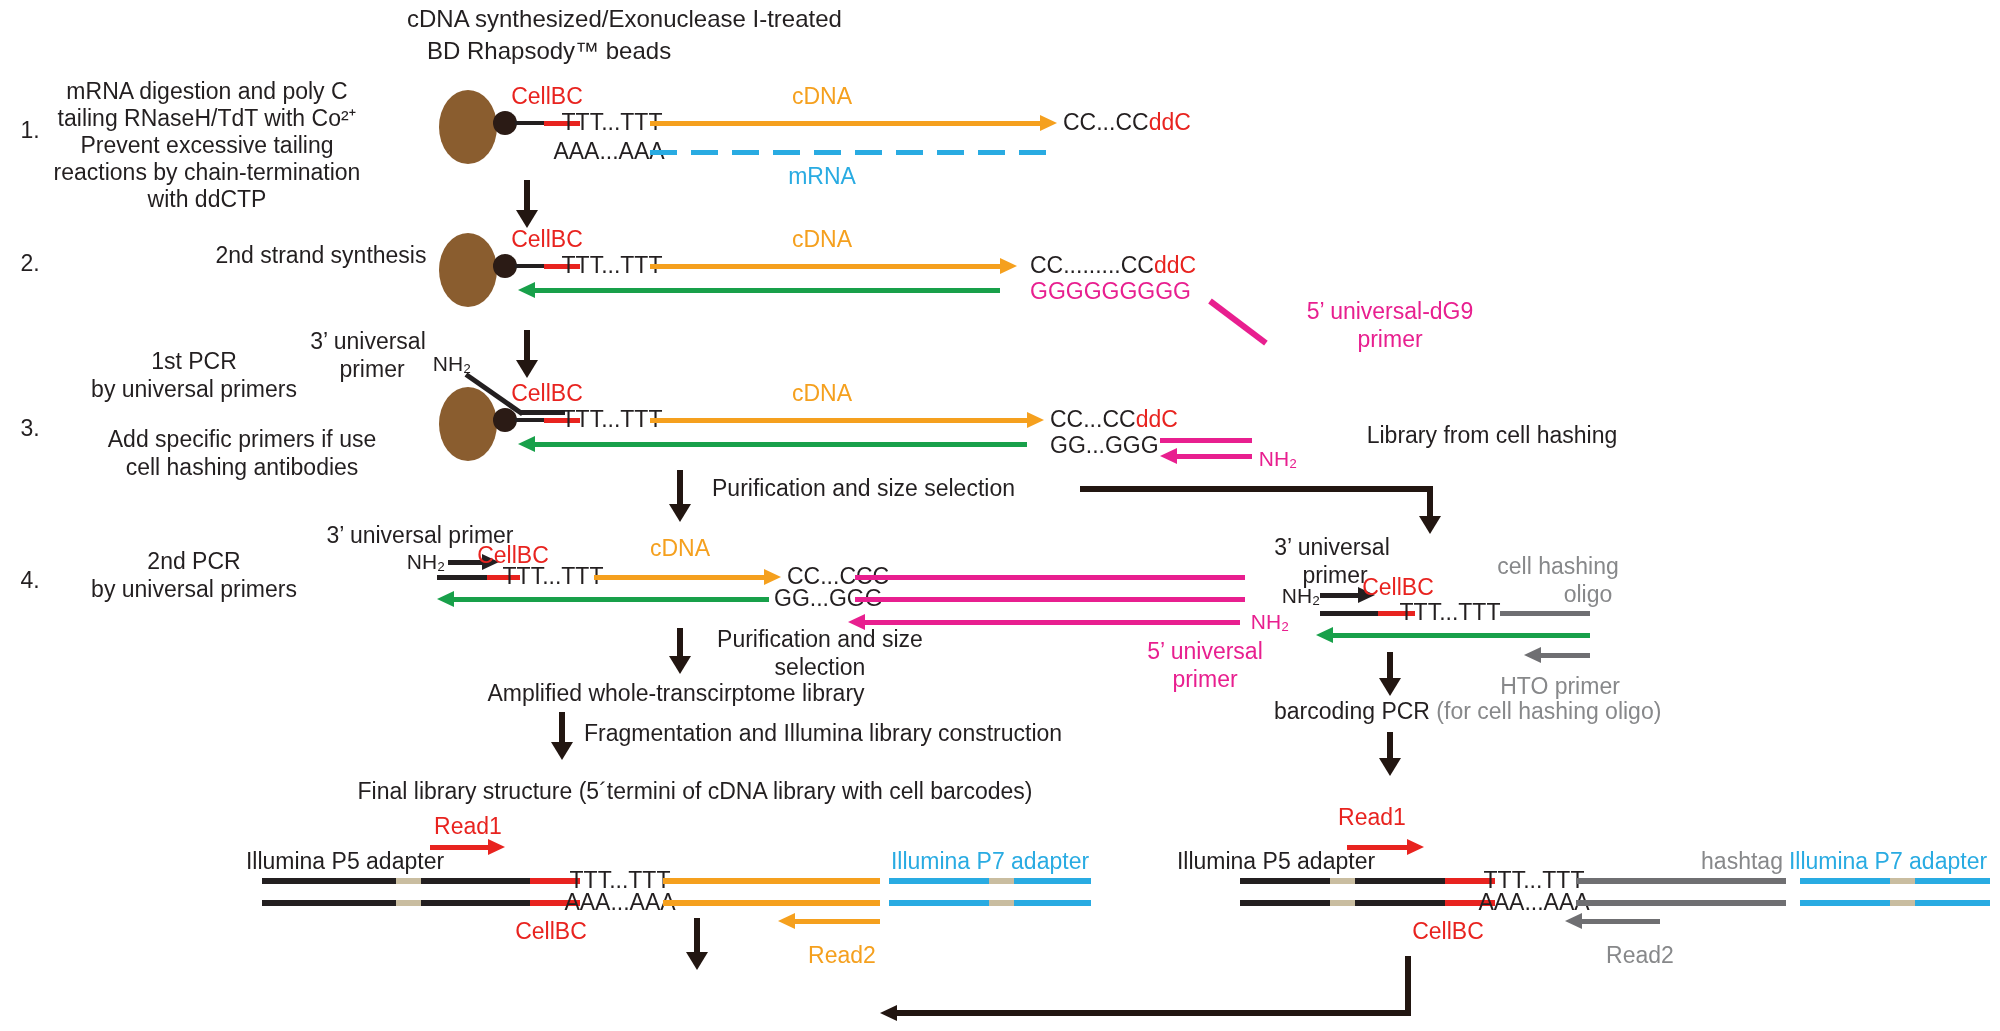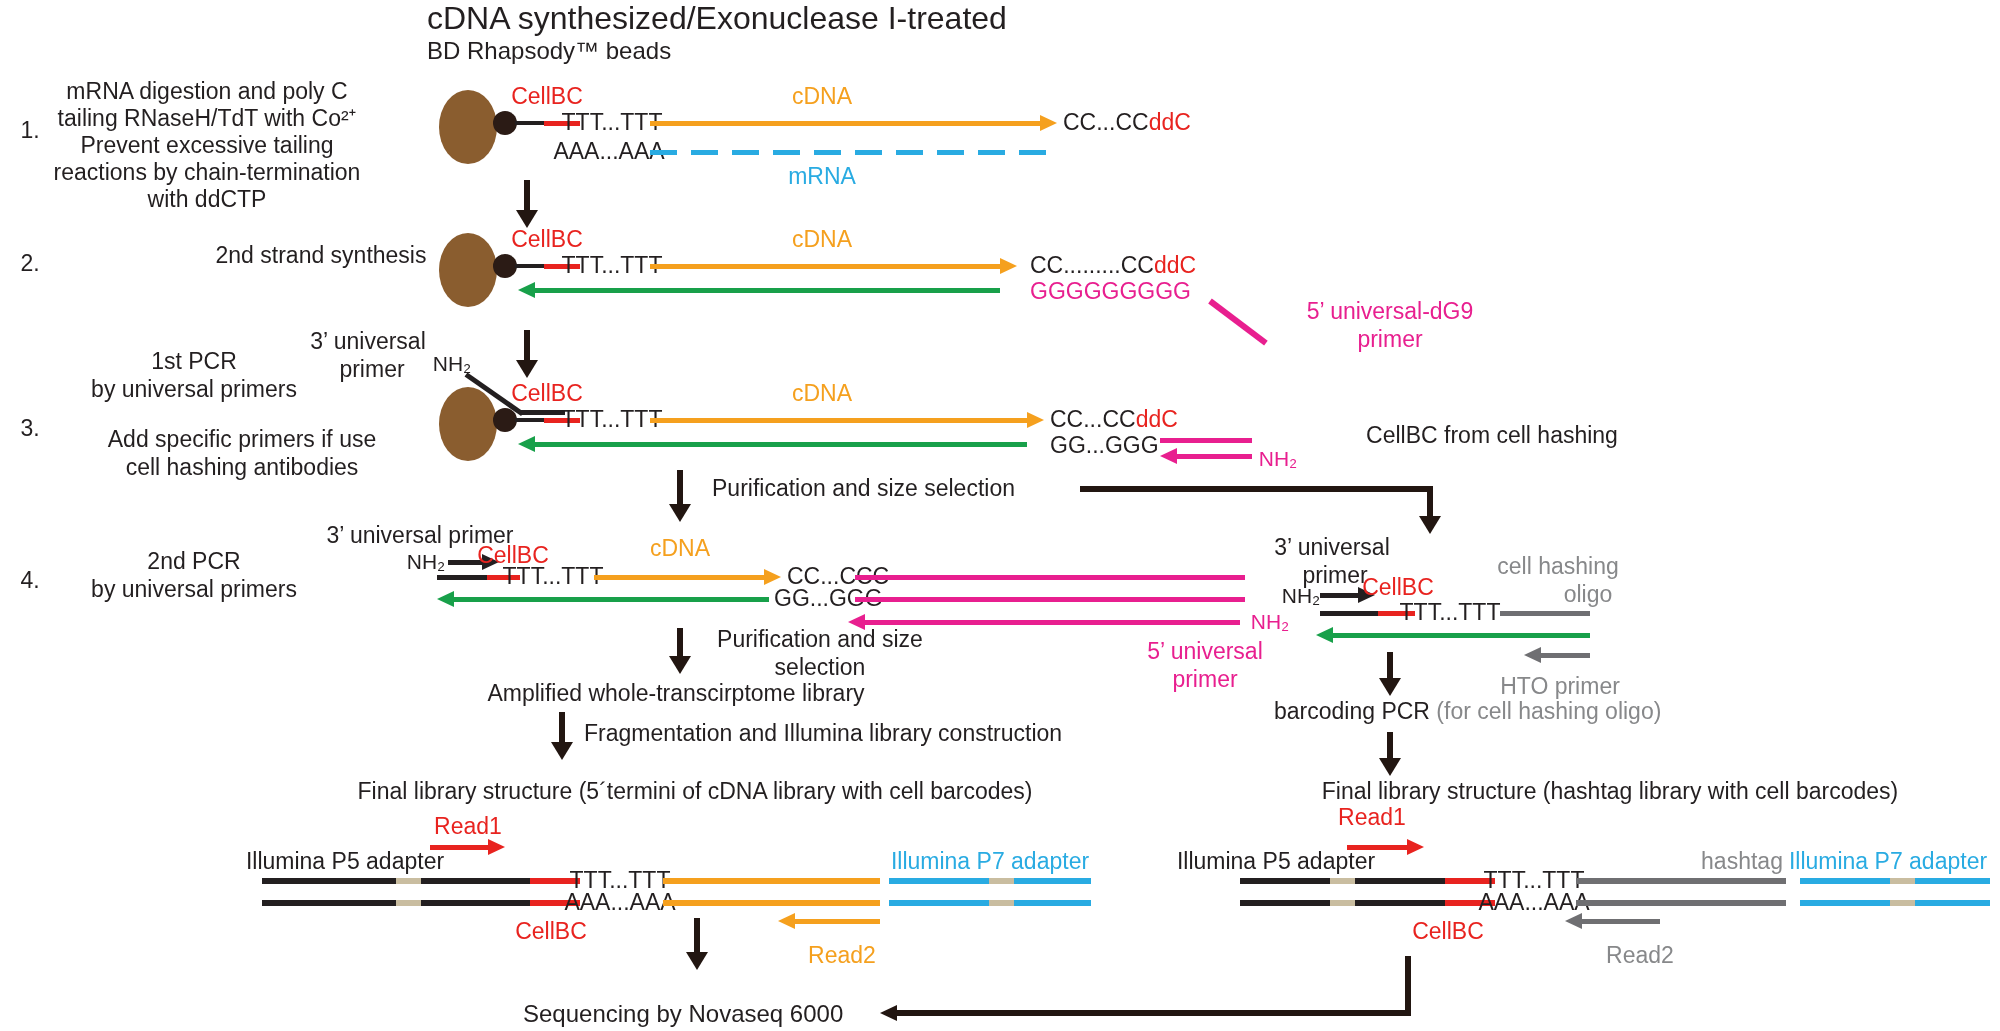--- a/index.html
+++ b/index.html
@@ -22,21 +22,21 @@
   .red{color:#e8231f}.org{color:#f5a01e}.mag{color:#e81f8f}
   .blu{color:#29abe2}.gry{color:#87888a}
   .bg-red{background:#e8231f}.bg-org{background:#f5a01e}.bg-grn{background:#18a04a}
   .bg-mag{background:#e81f8f}.bg-tan{background:#c9bda0}.bg-gry{background:#6f6f72}.bg-blk{background:#231f20}.bg-blu{background:#29abe2}
 </style>
 </head>
 <body>
 
 <div class="canvas">
 
-  <div class="t tL" style="left:427px;top:19px;font-size:32px">cDNA synthesized/Exonuclease I-treated</div>
+  <div class="t tL" style="left:407px;top:19px;font-size:24px">cDNA synthesized/Exonuclease I-treated</div>
   <div class="t tL" style="left:427px;top:51px;font-size:24px">BD Rhapsody™ beads</div>
 
   <div class="t" style="left:30px;top:131px">1.</div>
   <div class="t" style="left:207px;top:92px">mRNA digestion and poly C</div>
   <div class="t" style="left:207px;top:119px">tailing RNaseH/TdT with Co²⁺</div>
   <div class="t" style="left:207px;top:146px">Prevent excessive tailing</div>
   <div class="t" style="left:207px;top:173px">reactions by chain-termination</div>
   <div class="t" style="left:207px;top:200px">with ddCTP</div>
 
   <div class="t" style="left:30px;top:264px">2.</div>
@@ -104,21 +104,21 @@
   <div class="hl bg-org" style="left:650px;top:418px;width:377px"></div>
   <div class="ah ar" style="left:1027px;top:412px;border-left-color:#f5a01e"></div>
   <div class="t tL" style="left:1050px;top:420px"><span>CC...CC</span><span class="red">ddC</span></div>
   <div class="ah al" style="left:518px;top:436px;border-right-color:#18a04a"></div>
   <div class="hl bg-grn" style="left:535px;top:442px;width:492px"></div>
   <div class="t tL" style="left:1050px;top:446px">GG...GGG</div>
   <div class="hl bg-mag" style="left:1160px;top:438px;width:92px"></div>
   <div class="ah al" style="left:1160px;top:448px;border-right-color:#e81f8f"></div>
   <div class="hl bg-mag" style="left:1177px;top:454px;width:75px"></div>
   <div class="t mag" style="left:1278px;top:459px;font-size:21px">NH₂</div>
-  <div class="t" style="left:1492px;top:436px">CellBC from cell hashing</div>
+  <div class="t" style="left:1492px;top:436px">Library from cell hashing</div>
 
   <div class="vl" style="left:677px;top:470px;height:36px"></div>
   <div class="ah ad" style="left:669px;top:504px"></div>
   <div class="t tL" style="left:712px;top:489px">Purification and size selection</div>
   <div class="hl" style="left:1080px;top:486px;width:350px;height:6px;background:#221611"></div>
   <div class="vl" style="left:1427px;top:486px;height:32px"></div>
   <div class="ah ad" style="left:1419px;top:516px"></div>
 
   <div class="t" style="left:420px;top:536px">3’ universal primer</div>
   <div class="t" style="left:426px;top:562px;font-size:21px">NH₂</div>
@@ -169,21 +169,20 @@
   <div class="ah al" style="left:1524px;top:647px;border-right-color:#6f6f72"></div>
   <div class="hl bg-gry" style="left:1541px;top:653px;width:49px"></div>
   <div class="t gry" style="left:1560px;top:687px">HTO primer</div>
   <div class="vl" style="left:1387px;top:652px;height:28px"></div>
   <div class="ah ad" style="left:1379px;top:678px"></div>
   <div class="t tL" style="left:1274px;top:712px"><span>barcoding PCR</span><span class="gry"> (for cell hashing oligo)</span></div>
   <div class="vl" style="left:1387px;top:732px;height:28px"></div>
   <div class="ah ad" style="left:1379px;top:758px"></div>
 
   <div class="t" style="left:695px;top:792px">Final library structure (5´termini of cDNA library with cell barcodes)</div>
-  <div class="t" style="left:1610px;top:792px">Final library structure (hashtag library with cell barcodes)</div>
 
   <div class="t red" style="left:468px;top:827px">Read1</div>
   <div class="hl bg-red" style="left:430px;top:845px;width:58px"></div>
   <div class="ah ar" style="left:488px;top:839px;border-left-color:#e8231f"></div>
   <div class="t" style="left:345px;top:862px">Illumina P5 adapter</div>
   <div class="seg bg-blk" style="left:262px;top:878px;width:134px"></div>
   <div class="seg bg-tan" style="left:396px;top:878px;width:25px"></div>
   <div class="seg bg-blk" style="left:421px;top:878px;width:109px"></div>
   <div class="seg bg-red" style="left:530px;top:878px;width:50px"></div>
   <div class="t" style="left:620px;top:881px">TTT...TTT</div>
@@ -233,15 +232,14 @@
   <div class="t gry" style="left:1742px;top:862px">hashtag</div>
   <div class="t blu" style="left:1888px;top:862px">Illumina P7 adapter</div>
   <div class="t red" style="left:1448px;top:932px">CellBC</div>
   <div class="ah al" style="left:1565px;top:913px;border-right-color:#6f6f72"></div>
   <div class="hl bg-gry" style="left:1582px;top:919px;width:78px"></div>
   <div class="t gry" style="left:1640px;top:956px">Read2</div>
 
   <div class="vl" style="left:1405px;top:956px;height:60px"></div>
   <div class="hl" style="left:897px;top:1010px;width:511px;height:6px;background:#221611"></div>
   <div class="ah al" style="left:880px;top:1005px;border-right-color:#221611"></div>
-  <div class="t tL" style="left:523px;top:1014px;font-size:24px">Sequencing by Novaseq 6000</div>
 
 </div>
 
 </body></html>

